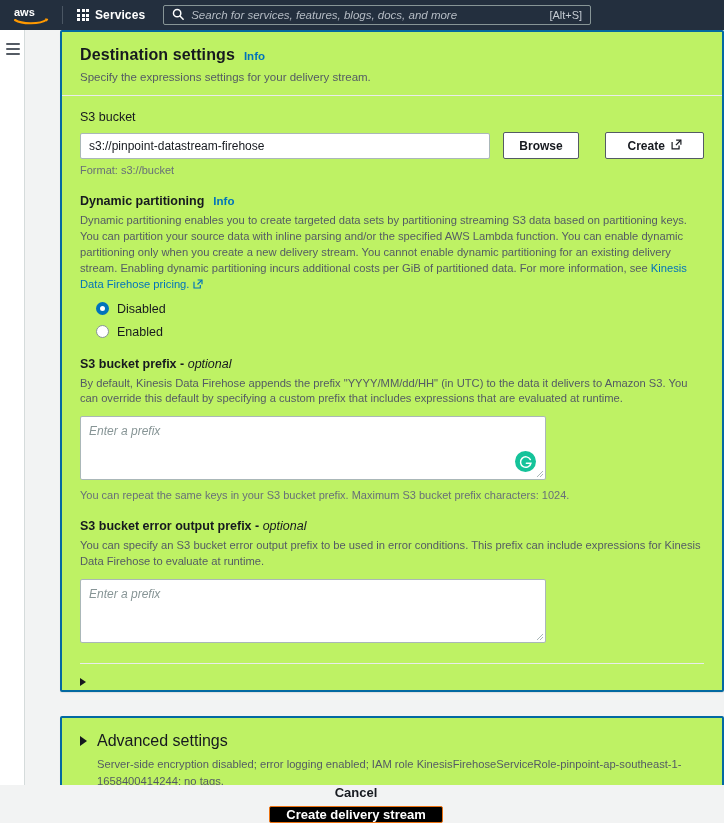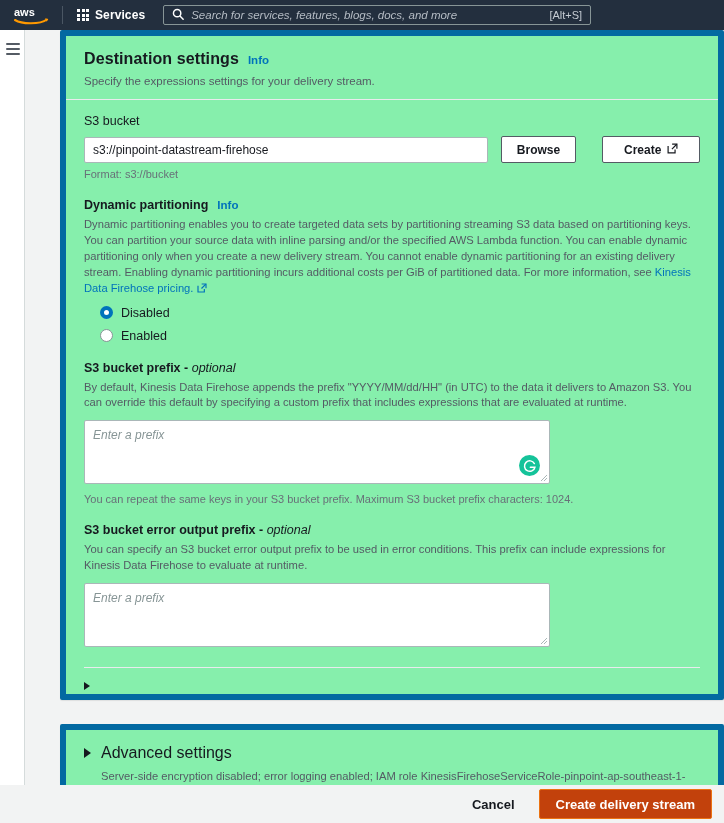--- a/index.html
+++ b/index.html
@@ -47,22 +47,22 @@
     background: #ffffff; border-right: 1px solid #d5dbdb;
   }
   .burger { position: absolute; left: 6px; top: 13px; width: 14px; }
   .burger i { display: block; height: 2px; background: #545b64; margin-bottom: 3px; border-radius: 1px; }
 
   #gutter { position: absolute; left: 26px; top: 0; width: 34px; height: 793px; background: #f2f3f3; }
 
   #content { position: absolute; left: 60px; top: 0; width: 664px; height: 793px; }
 
   .card {
-    background: #86efac;
-    border: 6px solid #0369a1;
+    background: #bef264;
+    border: 2px solid #0369a1;
     border-radius: 2px;
     box-shadow: 0 1px 1px rgba(0,0,0,.08);
   }
 
   
   #main-card { margin: 0; width: 664px; }
   .card-head { padding: 14px 18px 12px 18px; border-bottom: 1px solid #e9ebed; }
   .card-title-row { display: flex; align-items: baseline; gap: 9px; }
   .card-title { font-size: 16px; font-weight: bold; color: #16191f; letter-spacing: .1px; }
   .info-link { font-size: 11.5px; color: #0073bb; font-weight: bold; cursor: pointer; }
@@ -143,29 +143,29 @@
   .adv-head { display: flex; align-items: center; gap: 10px; cursor: pointer; }
   .caret-lg { width: 0; height: 0; border-left: 7px solid #16191f; border-top: 5px solid transparent; border-bottom: 5px solid transparent; }
   .adv-title { font-size: 16px; font-weight: normal; color: #16191f; }
   .adv-desc { font-size: 11.2px; color: #545b64; line-height: 1.5; margin: 6px 0 0 17px; max-width: 600px; }
 
   
   #footer {
     position: absolute; left: 0; bottom: 0; width: 724px; height: 38px;
     background: #f2f3f3;
     display: flex; align-items: center; justify-content: flex-end;
-    gap: 16px; padding-right: 12px;
+    padding-right: 12px; flex-direction: column;
   }
   .btn-cancel {
     background: transparent; border: none; color: #16191f;
     font-size: 13px; font-weight: bold; cursor: pointer;
     font-family: "Liberation Sans", sans-serif; padding: 6px 8px;
   }
   .btn-primary {
-    background: #c2410c; border: 1px solid #ec7211; border-radius: 2px;
+    background: #000000; border: 1px solid #ec7211; border-radius: 2px;
     color: #ffffff; font-size: 13px; font-weight: bold; cursor: pointer;
     font-family: "Liberation Sans", sans-serif;
     height: 30px; padding: 0 16px;
   }
 </style>
 </head>
 <body>
 
 <div id="topnav">
 

